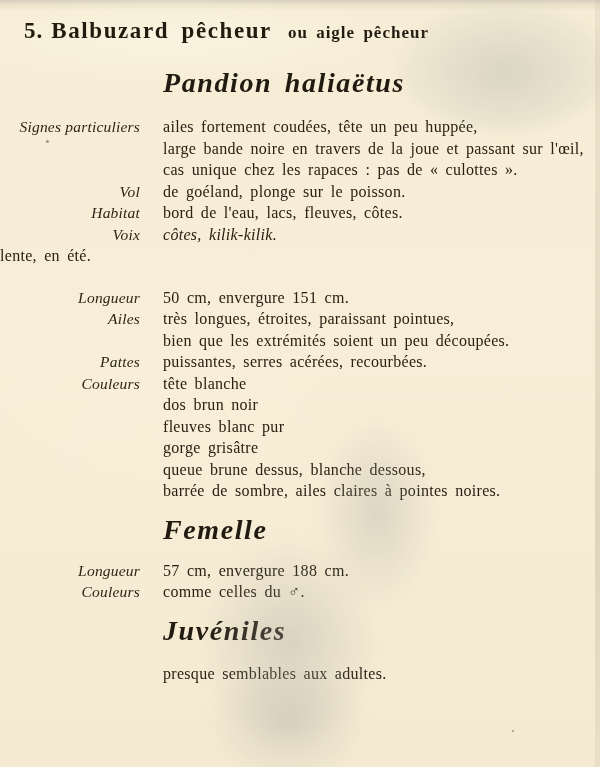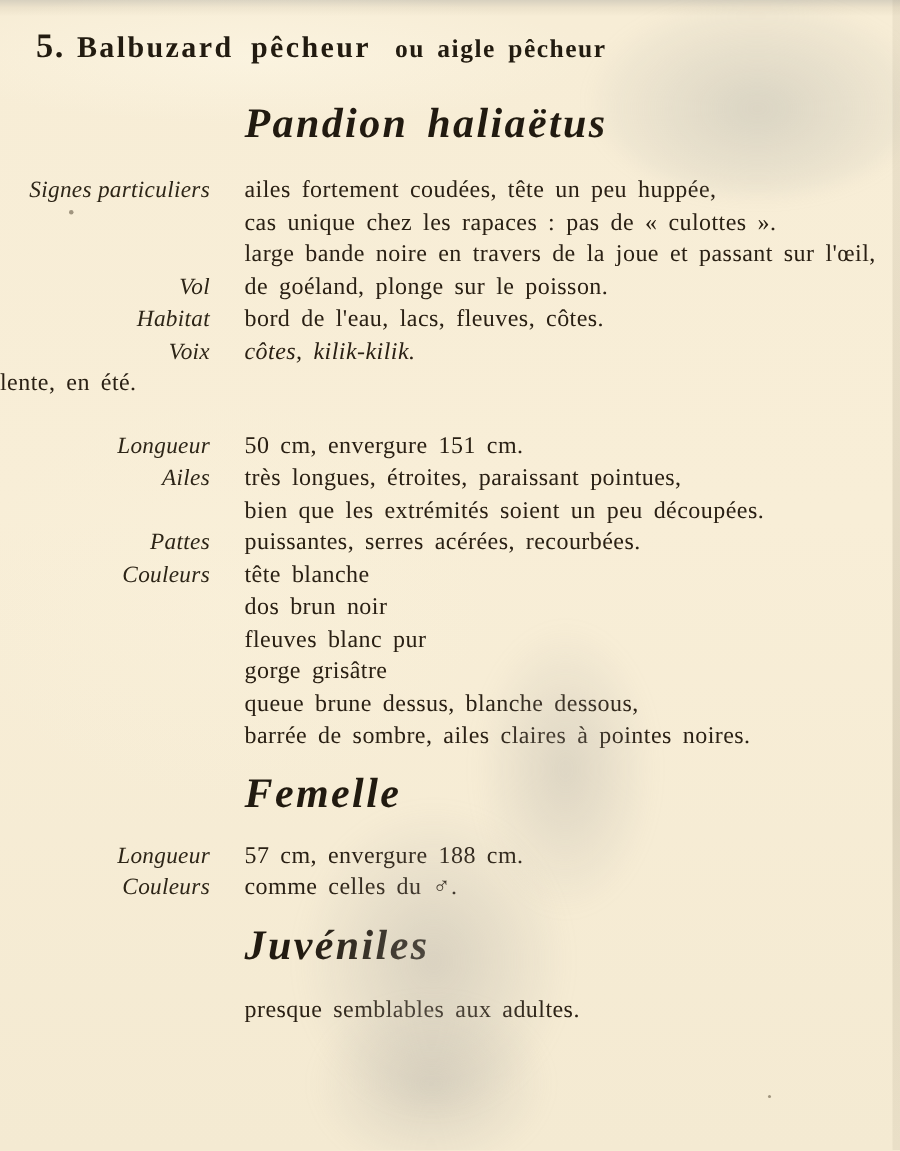--- a/index.html
+++ b/index.html
@@ -33,21 +33,21 @@
     background: radial-gradient(ellipse, rgba(168,165,158,0.34), transparent 72%); }
   .edge-right { position: absolute; right: 0; top: 0; width: 5px; height: 100%;
     background: linear-gradient(180deg, rgba(140,128,104,0.10), rgba(140,128,104,0.22) 70%, rgba(140,128,104,0.10)); }
   .speck { position: absolute; background: rgba(90,76,56,0.55); border-radius: 50%; }
   .speck-1 { left: 46px;  top: 140px; width: 3px; height: 3px; }
   .speck-2 { left: 512px; top: 730px; width: 2px; height: 2px; }
 
   
   .title-row { margin-left: 24px; height: 30px; line-height: 30px; white-space: nowrap; color: #221b10; }
   .title-num  { font-size: 23px; font-weight: bold; letter-spacing: 1px; }
-  .title-main { font-size: 20px; font-weight: bold; letter-spacing: 1.6px; word-spacing: 5px; margin-left: 8px; }
+  .title-main { font-size: 23px; font-weight: bold; letter-spacing: 1.6px; word-spacing: 5px; margin-left: 8px; }
   .title-alt  { font-size: 17px; font-weight: bold; letter-spacing: 1px; word-spacing: 3px; margin-left: 16px; }
 
   
   .heading {
     margin: 16px 0 0 163px;
     font-size: 28px; font-weight: bold; font-style: italic;
     letter-spacing: 1.6px; word-spacing: 4px;
     line-height: 26px; color: #211a10;
   }
   section:nth-of-type(1) .heading { margin-top: 24px; }
@@ -90,22 +90,22 @@
   </header>
 
   <main>
     <section class="section">
       <h2 class="heading">Pandion haliaëtus</h2>
       <div class="rows">
     <div class="row">
       <div class="label">Signes particuliers</div>
       <div class="content">
               <div class="text-line">ailes fortement coudées, tête un peu huppée,</div>
+              <div class="text-line">large bande noire en travers de la joue et passant sur l'œil,</div>
               <div class="text-line">cas unique chez les rapaces : pas de « culottes ».</div>
-              <div class="text-line">large bande noire en travers de la joue et passant sur l'œil,</div>
             </div>
     </div>
 
     <div class="row">
       <div class="label">Vol</div>
       <div class="content">
               <div class="text-line">de goéland, plonge sur le poisson.</div>
             </div>
     </div>
 

